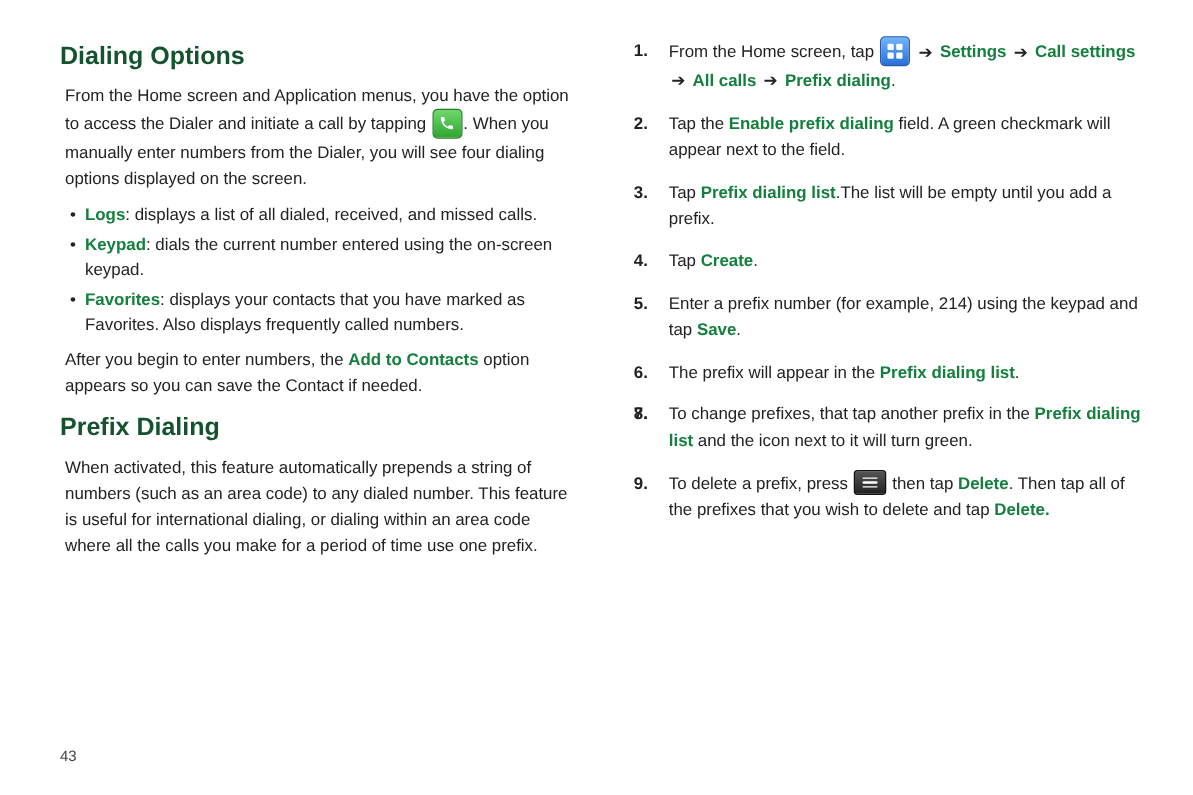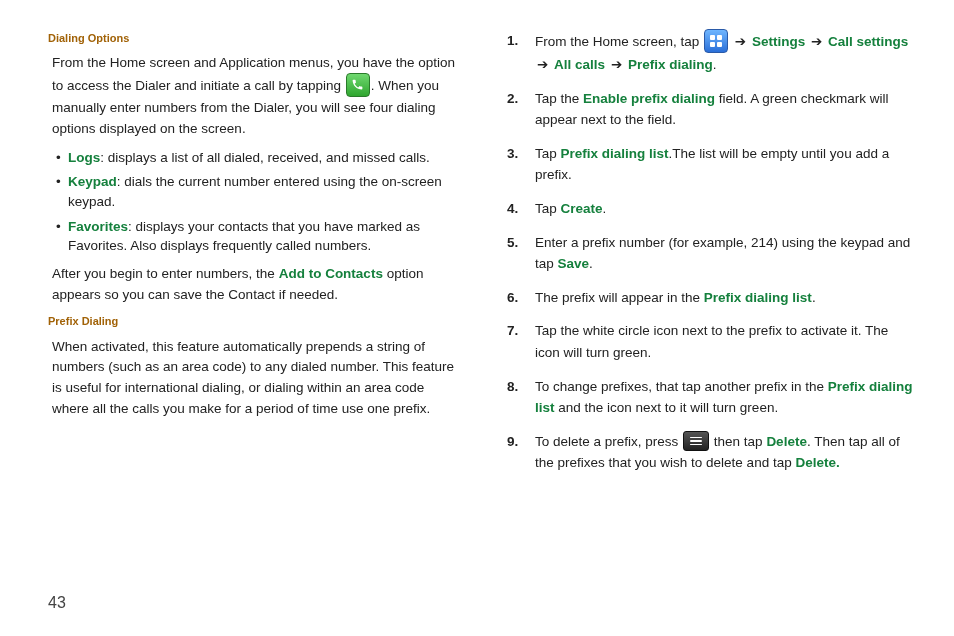--- a/index.html
+++ b/index.html
@@ -21,23 +21,23 @@
     position: relative;
   }
   .col {
     flex: 1;
     font-size: 13.5px;
     line-height: 1.55;
   }
   .col-left { padding-right: 6px; }
   .col-right { padding-left: 6px; }
   .h2 {
-    color: #a16207;
+    color: #14532d;
     font-weight: 700;
-    font-size: 11px;
+    font-size: 20px;
     margin: 0 0 6px 0;
   }
   p { margin: 0 0 8px 0; }
   .indent-p { margin-left: 4px; }
   b { font-weight: 700; color: #15803d; }
   .bullets {
     list-style: none;
     padding: 0 0 0 8px;
     margin: 4px 0 8px 0;
   }
@@ -123,21 +123,21 @@
   }
   .menu-icon .bars span {
     height: 1.5px;
     background: #fff;
     border-radius: 1px;
   }
   .page-num {
     position: absolute;
     left: 48px;
     bottom: 24px;
-    font-size: 16px;
+    font-size: 12px;
     color: #444;
   }
 </style>
 </head>
 <body>
 
 <div class="page">
 
   <div class="col col-left">
     <div class="h2">Dialing Options</div>
@@ -201,21 +201,20 @@
 
       <li>
         <span>Enter a prefix number (for example, 214) using the keypad and tap </span><b>Save</b><span>.</span>
       </li>
 
       <li>
         <span>The prefix will appear in the </span><b>Prefix dialing list</b><span>.</span>
       </li>
 
       <li>
-        <span>Tap the white circle icon next to the prefix to activate it. The icon will turn green.</span>
       </li>
 
       <li>
         <span>To change prefixes, that tap another prefix in the </span><b>Prefix dialing list</b><span> and the icon next to it will turn green.</span>
       </li>
 
       <li>
         <span>To delete a prefix, press </span><span class="icon menu-icon">
             <span class="bars">
               <span></span>

